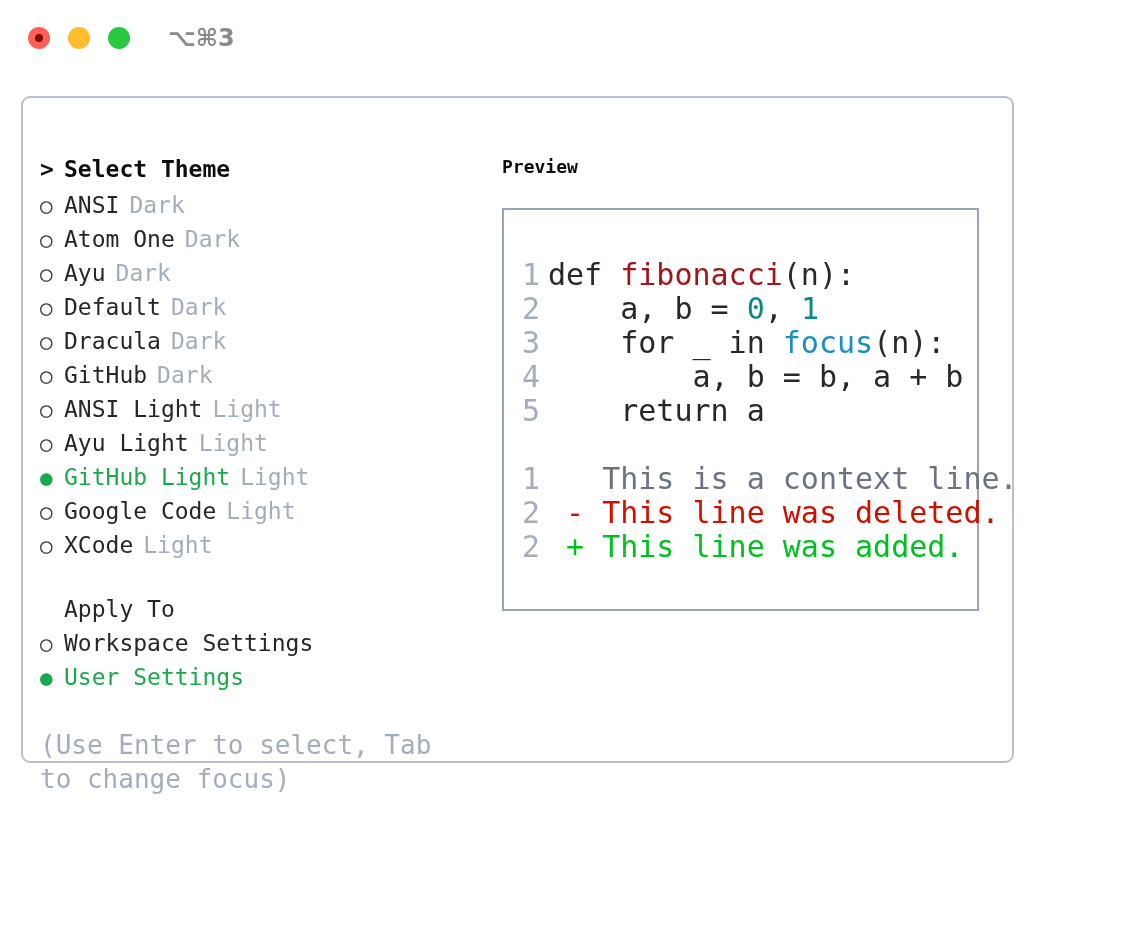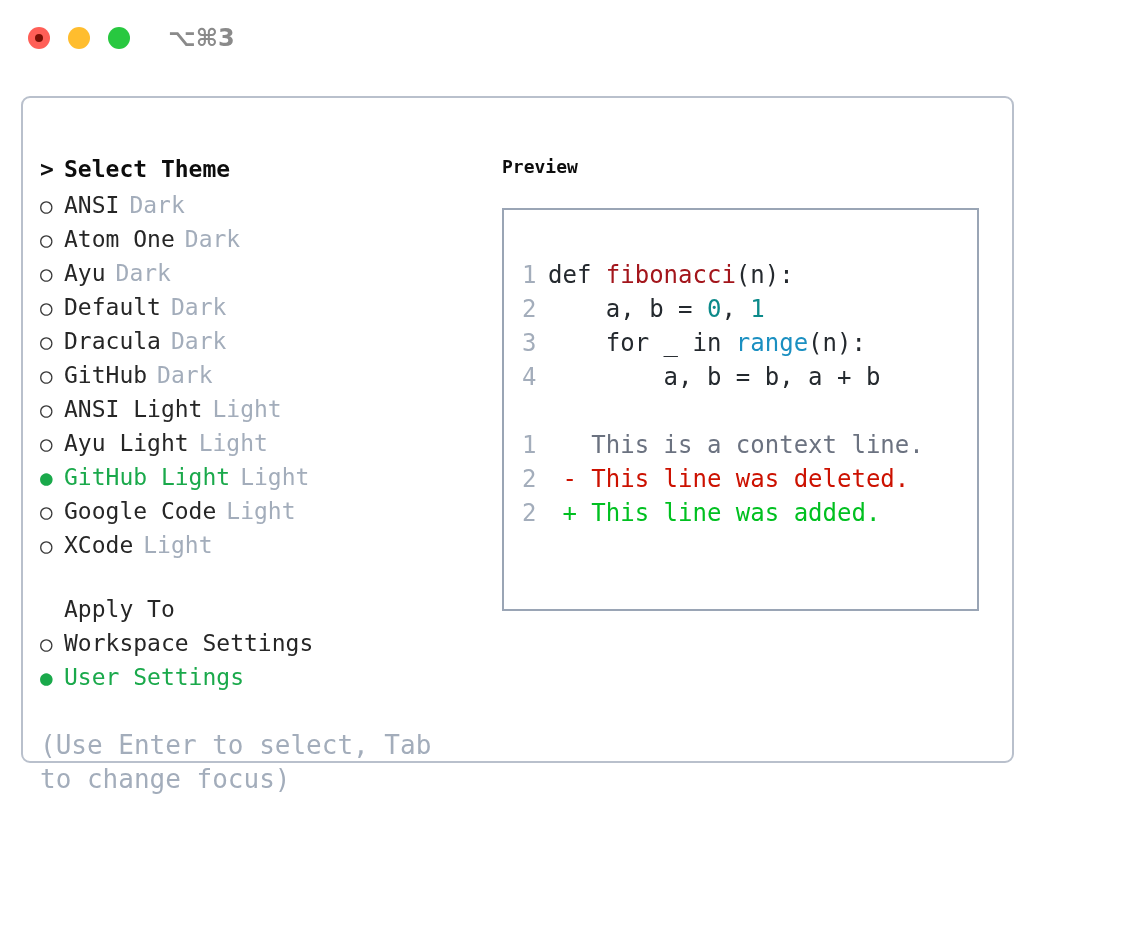--- a/index.html
+++ b/index.html
@@ -165,21 +165,21 @@
     margin-top: 22px;
     width: 477px;
     height: 403px;
     border: 2px solid #9aa5b5;
     box-sizing: border-box;
     background: #ffffff;
     padding: 48px 0 0 18px;
   }
 
   .cline {
-    font-size: 24px;
+    font-size: 30px;
     line-height: 34px;
     white-space: pre;
   }
   .ln {
     display: inline-block;
     width: 26px;
     color: #a3adbb;
     text-align: left;
   }
   .code-default { color: #24292e; }
@@ -239,22 +239,23 @@
 
       <div id="hint">(Use Enter to select, Tab to change focus)</div>
     </div>
 
     <div id="right-col">
       <div id="preview-title">Preview</div>
       <div id="code-box">
         <div id="code-lines">
             <div class="cline"><span class="ln">1</span><span class="code-default">def </span><span class="fn">fibonacci</span><span class="code-default">(n):</span></div>
             <div class="cline"><span class="ln">2</span><span class="code-default">    a, b = </span><span class="num">0</span><span class="code-default">, </span><span class="num">1</span></div>
-            <div class="cline"><span class="ln">3</span><span class="code-default">    for _ in </span><span class="call">range</span><span class="code-default">(n):</span></div>
+            <div class="cline"><span class="ln">3</span><span class="code-default">    for _ in </span><span class="call">focus</span><span class="code-default">(n):</span></div>
             <div class="cline"><span class="ln">4</span><span class="code-default">        a, b = b, a + b</span></div>
+            <div class="cline"><span class="ln">5</span><span class="code-default">    return a</span></div>
           </div>
         <div class="gap"></div>
         <div id="diff-lines">
             <div class="cline"><span class="ln">1</span><span class="diff-ctx">   </span><span class="diff-ctx">This is a context line.</span></div>
             <div class="cline"><span class="ln">2</span><span class="diff-del"> - </span><span class="diff-del">This line was deleted.</span></div>
             <div class="cline"><span class="ln">2</span><span class="diff-add"> + </span><span class="diff-add">This line was added.</span></div>
           </div>
       </div>
     </div>
 

